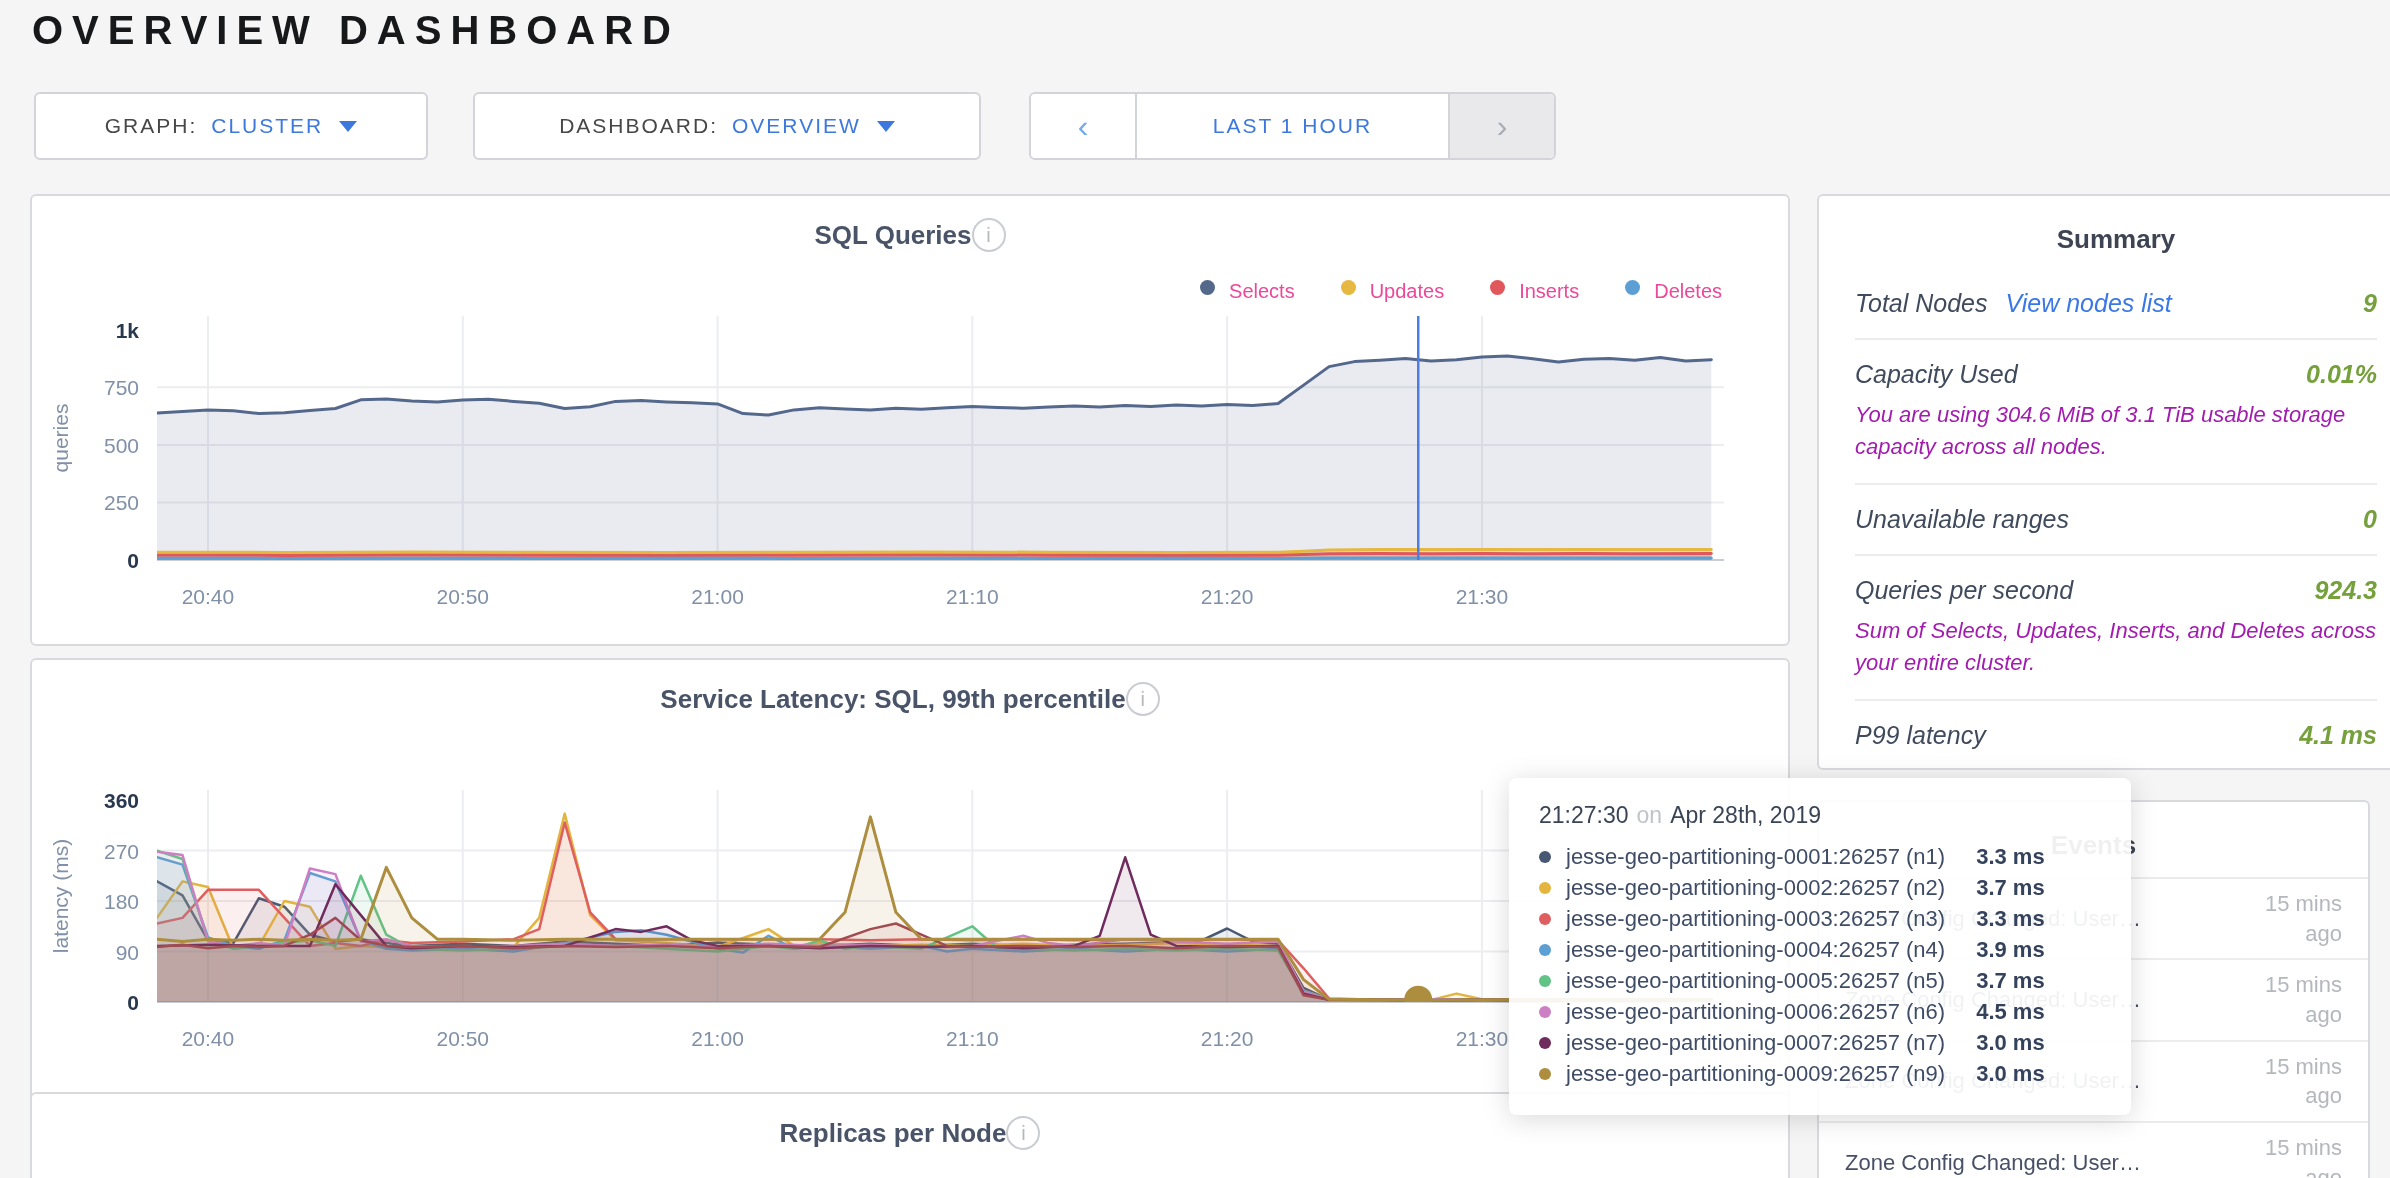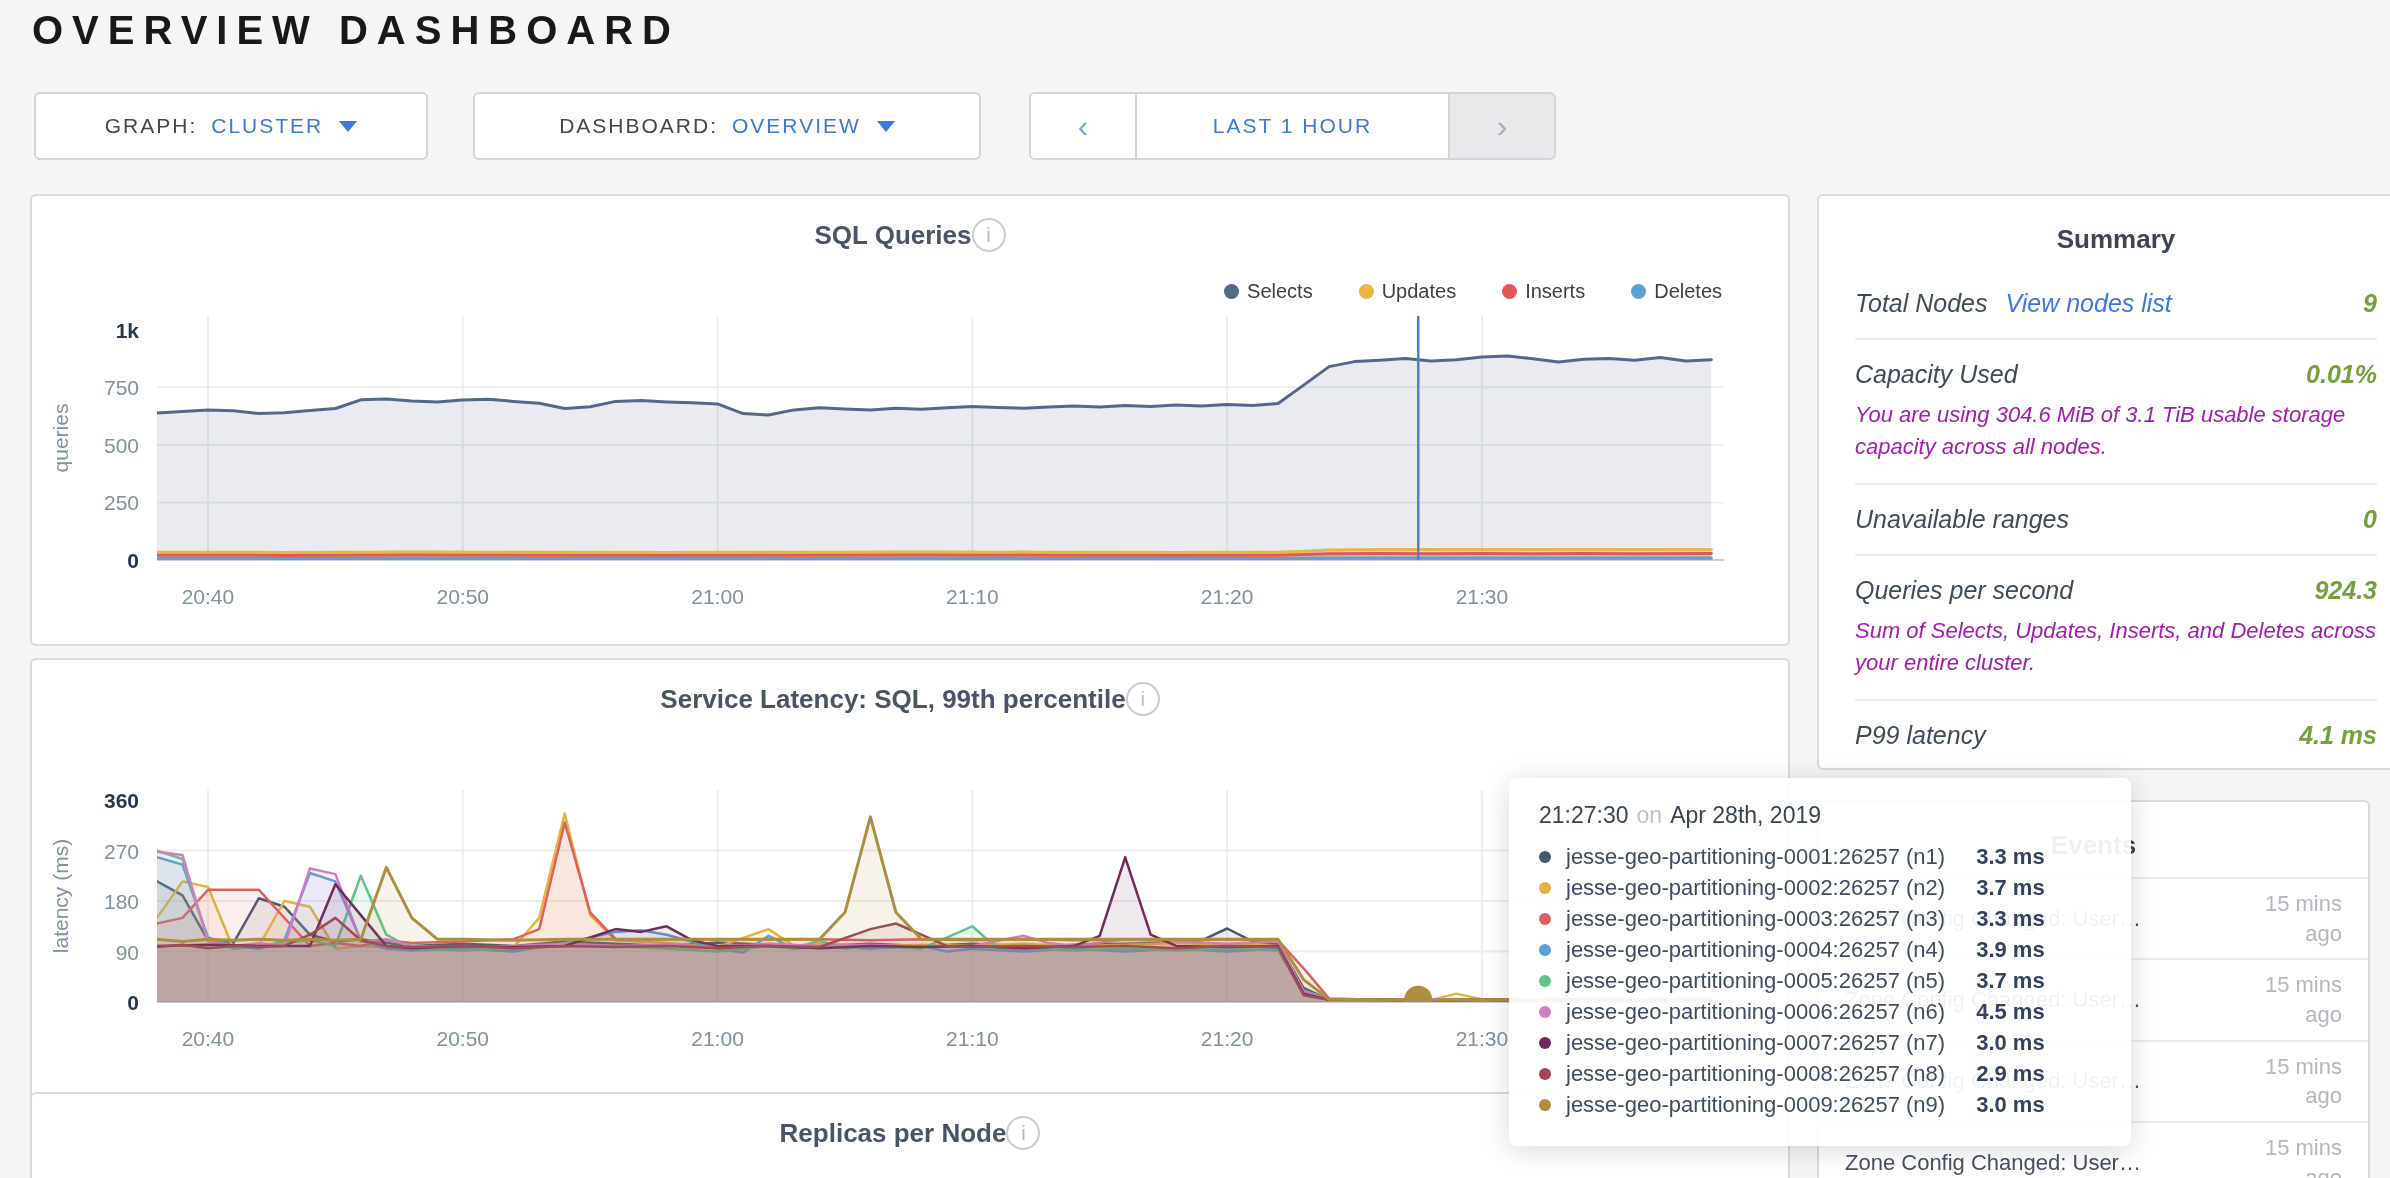--- a/index.html
+++ b/index.html
@@ -54,21 +54,21 @@
   .chart-head{
     position:absolute;top:22px;left:0;width:100%;
     display:flex;align-items:center;justify-content:center;
   }
   .chart-title{font-size:26px;font-weight:700;color:#4a5468;}
   .info-icon{
     width:34px;height:34px;box-sizing:border-box;border:2px solid #c9ccd1;border-radius:50%;
     color:#b5b8bd;font-size:20px;display:flex;align-items:center;justify-content:center;
   }
   .legend{position:absolute;top:84px;right:66px;display:flex;gap:46px;}
-  .legend-item{display:flex;align-items:center;gap:8px;font-size:20px;color:#404040;cursor:pointer;}
+  .legend-item{display:flex;align-items:flex-start;gap:14px;font-size:20px;color:#ec4899;cursor:pointer;}
   .legend-dot{width:15px;height:15px;border-radius:50%;flex:none;}
   svg.chart{position:absolute;left:0;}
   #chart-sql{top:96px;}
   #chart-latency{top:74px;}
   .xtick,.ytick{font-size:21px;fill:#8090a7;}
   .ytick.bold{fill:#28384f;font-weight:700;}
   .unit{font-size:21px;fill:#8090a7;}
   
   .side-title{font-size:26px;font-weight:700;color:#3e4453;text-align:center;margin:28px 0 0;}
   .sum-rows{margin:14px 36px 12px;font-style:italic;}
@@ -341,23 +341,18 @@
         <span class="tt-dot" style="background: rgb(205, 127, 196);"></span>
         <span class="tt-name">jesse-geo-partitioning-0006:26257 (n6)</span>
         <span class="tt-val">4.5 ms</span>
       </div>
       <div class="tt-row">
         <span class="tt-dot" style="background: rgb(111, 43, 93);"></span>
         <span class="tt-name">jesse-geo-partitioning-0007:26257 (n7)</span>
         <span class="tt-val">3.0 ms</span>
       </div>
       <div class="tt-row">
-        <span class="tt-dot" style="background: rgb(160, 70, 84);"></span>
-        <span class="tt-name">jesse-geo-partitioning-0008:26257 (n8)</span>
-        <span class="tt-val">2.9 ms</span>
-      </div>
-      <div class="tt-row">
         <span class="tt-dot" style="background: rgb(173, 141, 62);"></span>
         <span class="tt-name">jesse-geo-partitioning-0009:26257 (n9)</span>
         <span class="tt-val">3.0 ms</span>
       </div>
     </div>
 </div>
 
 </body></html>

